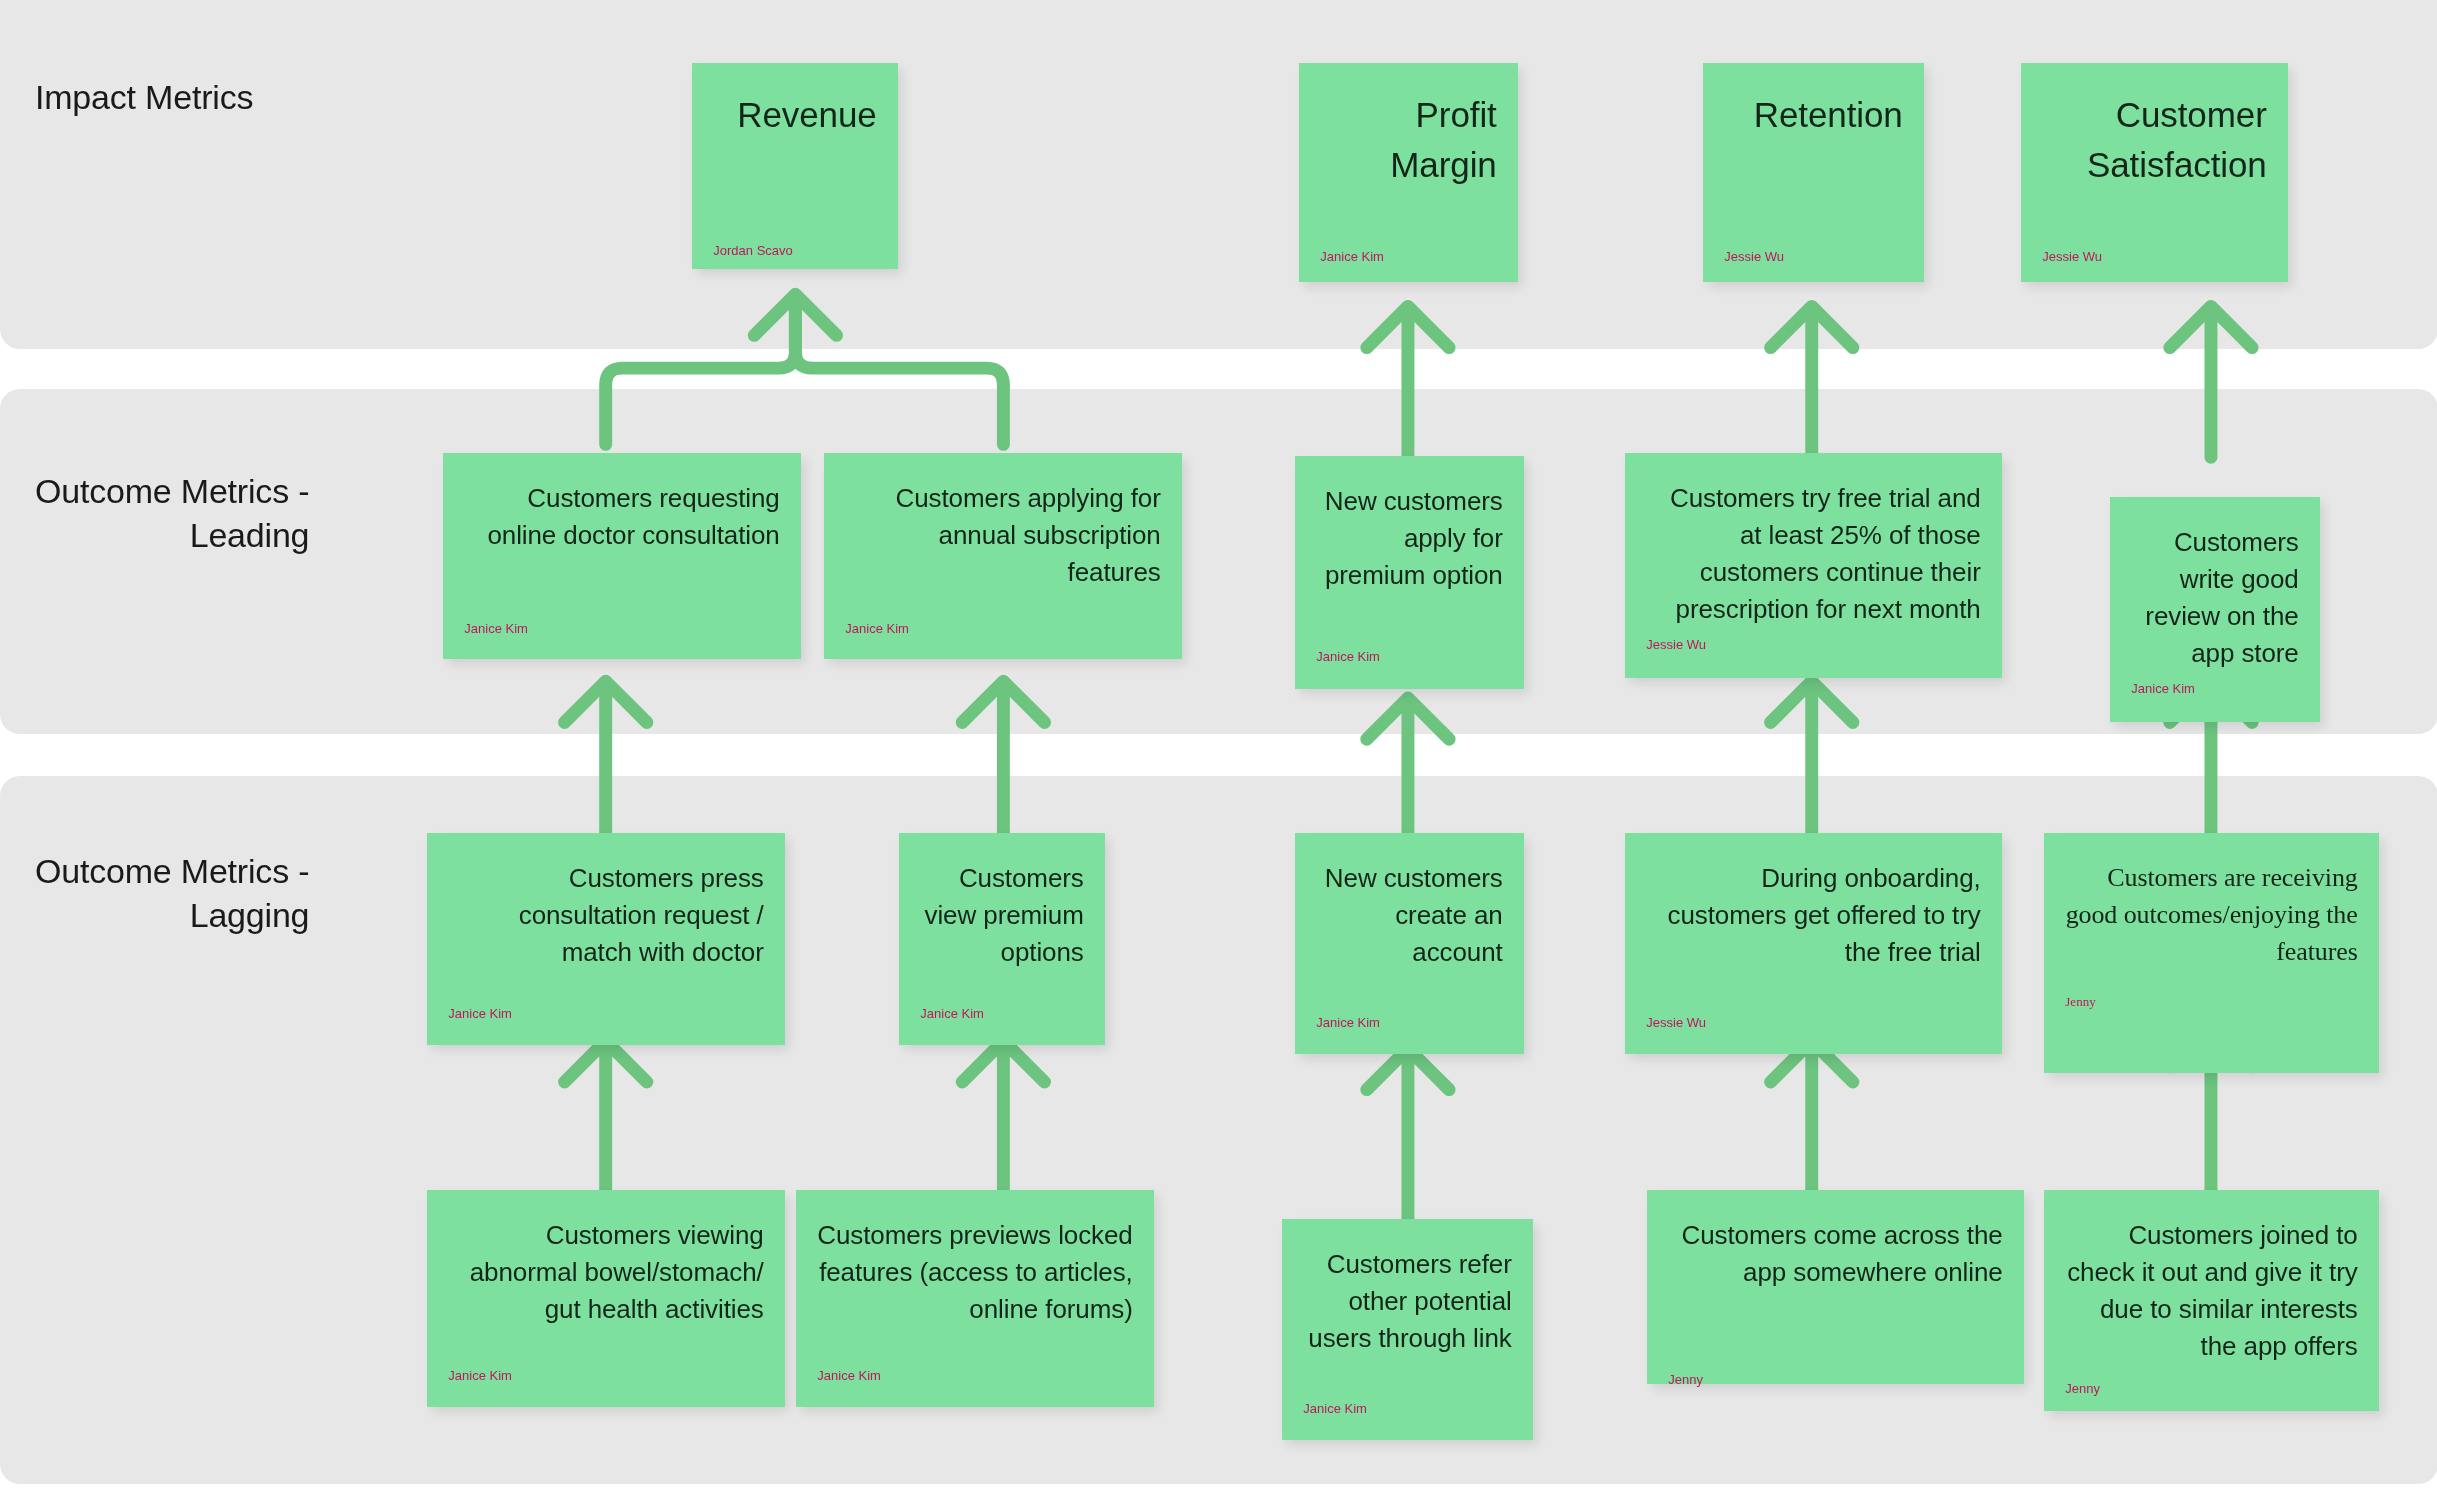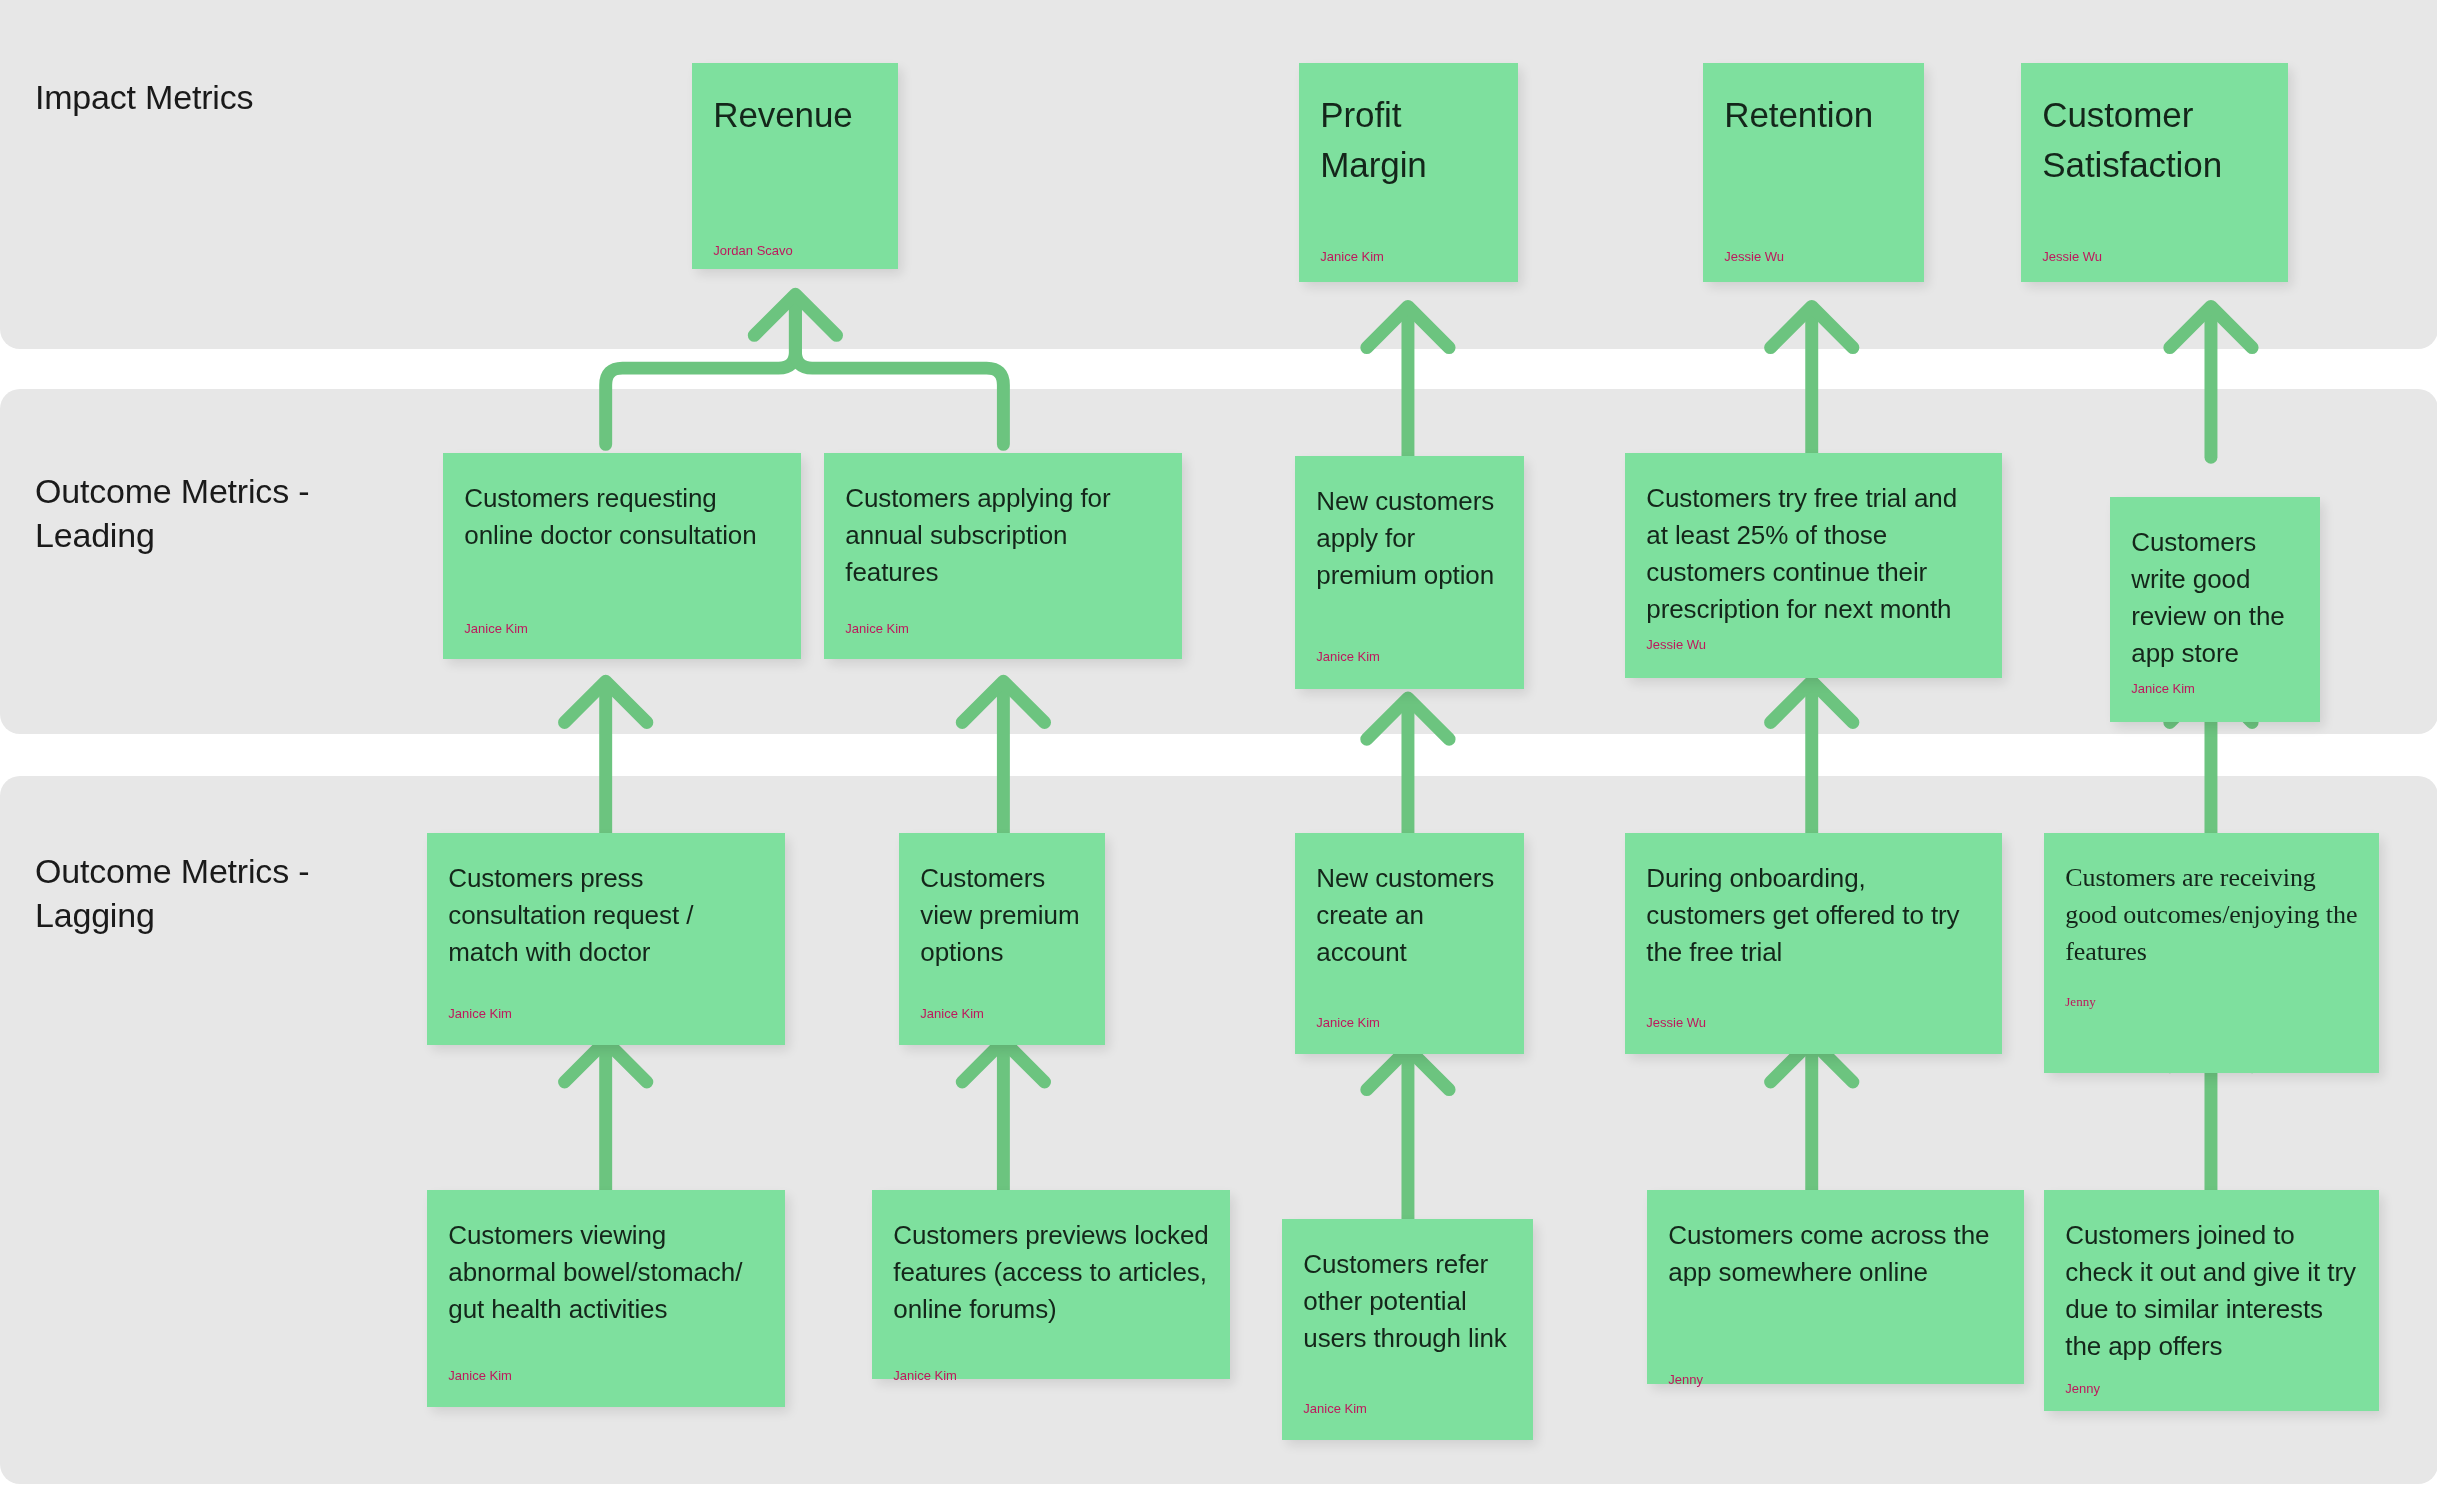--- a/index.html
+++ b/index.html
@@ -7,20 +7,21 @@
     padding: 0;
     background: #ffffff;
   }
   #board {
     position: relative;
     width: 2438px;
     height: 1505px;
     background: #ffffff;
     font-family: "Liberation Sans", sans-serif;
     overflow: hidden;
+    text-align: right;
   }
   .band {
     position: absolute;
     left: 0;
     width: 2438px;
     background: #e7e7e7;
     border-radius: 20px;
   }
   .band-label {
     position: absolute;
@@ -202,21 +203,21 @@
   <div class="card" style="left:2044px; top:833px; width:335px; height:240px;font-family:Liberation Serif, serif;">
     <div class="card-title">Customers are receiving good outcomes/enjoying the features</div>
     <div class="card-author" style="top:162px;">Jenny</div>
   </div>
 
   <div class="card" style="left:427px; top:1190px; width:358px; height:217px;">
     <div class="card-title">Customers viewing abnormal bowel/stomach/ gut health activities</div>
     <div class="card-author" style="top:179px;">Janice Kim</div>
   </div>
 
-  <div class="card" style="left:872px; top:1190px; width:358px; height:189px;">
+  <div class="card" style="left:796px; top:1190px; width:358px; height:217px;">
     <div class="card-title">Customers previews locked features (access to articles, online forums)</div>
     <div class="card-author" style="top:179px;">Janice Kim</div>
   </div>
 
   <div class="card" style="left:1282px; top:1219px; width:251px; height:221px;">
     <div class="card-title">Customers refer other potential users through link</div>
     <div class="card-author" style="top:183px;">Janice Kim</div>
   </div>
 
   <div class="card" style="left:1625px; top:1190px; width:377px; height:194px;margin-left:22px;">

